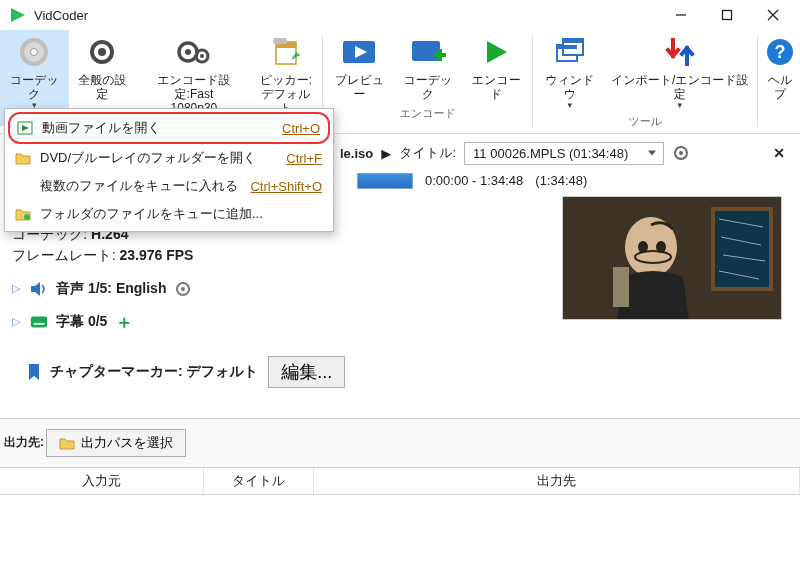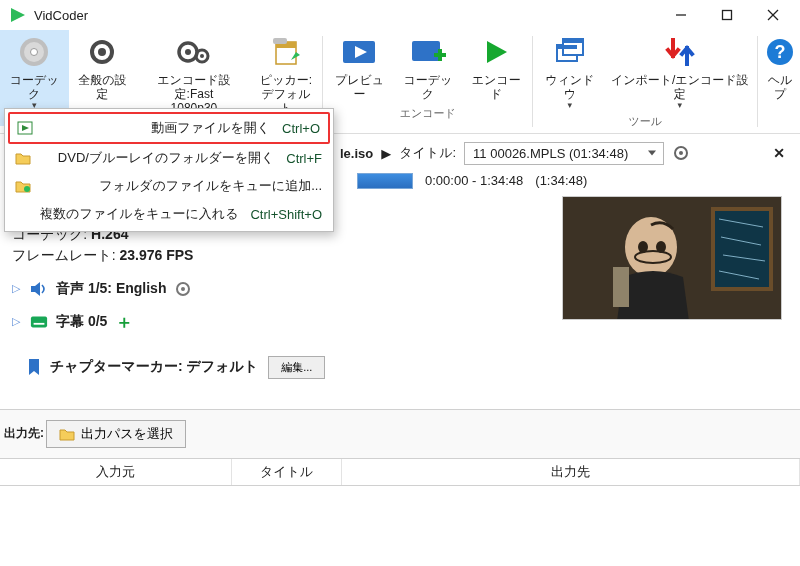--- a/index.html
+++ b/index.html
@@ -19,25 +19,25 @@
 .toolbtn { display: flex; flex-direction: column; align-items: center; justify-content: flex-start; padding: 4px 6px 2px 6px; min-width: 60px; text-align: center; font-size: 12px; line-height: 1.15; transition: background .1s; }
 .toolbtn.selected { background: #cfe7fb; }
 .toolbtn .ticon { width: 36px; height: 36px; margin-bottom: 4px; display: flex; align-items: center; justify-content: center; }
 .toolbtn .tlabel { white-space: pre-line; }
 .toolbtn .dd { font-size: 9px; color: #444; margin-top: -2px; }
 .groupcap { font-size: 11px; color: #666; text-align: center; padding: 2px 0 0 0; }
 .sep { width: 1px; background: #e0e0e0; margin: 6px 2px; align-self: stretch; }
 
 
 .menu { position: absolute; left: 4px; top: 108px; width: 330px; background: #fff; border: 1px solid #bdbdbd; box-shadow: 2px 4px 10px rgba(0,0,0,.25); z-index: 50; padding: 3px; }
-.menuitem { display: flex; align-items: center; padding: 5px 8px 5px 6px; font-size: 13px; border-radius: 2px; text-align: right; }
+.menuitem { display: flex; align-items: center; padding: 5px 8px 5px 6px; font-size: 13px; border-radius: 12px; }
 .menuitem.hi { border: 2px solid #e33; background: #fff; }
 .menuitem .micon { width: 18px; height: 18px; margin-right: 8px; display: flex; align-items: center; justify-content: center; }
 .menuitem .mlabel { flex: 1; }
-.menuitem .mshort { color: #14532d; margin-left: 12px; }
+.menuitem .mshort { color: #a16207; margin-left: 12px; text-decoration: underline; }
 
 
 .srcarea { position: relative; padding: 6px 12px 4px 12px; }
 .srcline { display: flex; align-items: center; gap: 8px; padding: 2px 0; font-size: 13px; }
 .srcline .iso { margin-left: 328px; font-weight: bold; }
 .combo { border: 1px solid #b5b5b5; padding: 3px 18px 3px 8px; min-width: 200px; background: #fff; position: relative; font-size: 13px; }
 .combo::after { content: ""; position: absolute; right: 7px; top: 50%; transform: translateY(-50%); border-left: 4px solid transparent; border-right: 4px solid transparent; border-top: 5px solid #555; }
 .gear { width: 18px; height: 18px; display: inline-flex; align-items: center; justify-content: center; }
 .closebtn { width: 18px; height: 18px; margin-left: auto; display: flex; align-items: center; justify-content: center; font-size: 14px; font-weight: bold; }
 
@@ -48,21 +48,21 @@
 .meta { padding: 2px 12px; font-size: 14px; line-height: 1.5; }
 
 .trackwrap { padding: 6px 12px; }
 .trackrow { display: flex; align-items: center; gap: 8px; padding: 6px 0; font-size: 14px; }
 .trackrow b { font-weight: bold; }
 .expand { width: 10px; color: #5a8bd6; font-size: 11px; }
 .tricon { width: 18px; height: 18px; display: flex; align-items: center; justify-content: center; }
 .plus { color: #169e3a; font-size: 18px; font-weight: bold; }
 
 .chaprow { display: flex; align-items: center; gap: 10px; padding: 10px 12px 12px 28px; font-size: 14px; }
-.editbtn { border: 1px solid #adadad; padding: 3px 12px; background: #efefef; font-size: 11px; }
+.editbtn { border: 1px solid #adadad; padding: 3px 12px; background: #efefef; font-size: 18px; }
 
 
 .preview { position: absolute; right: 18px; top: 196px; width: 220px; height: 124px; background: linear-gradient(135deg,#3a3226 0%,#4a3e30 40%,#241a12 100%); border: 1px solid #ccc; overflow: hidden; }
 
 
 .outbar { border-top: 1px solid #d0d0d0; padding: 10px 4px; display: flex; align-items: center; gap: 2px; background: #f9f9f9; }
 .outbtn { border: 1px solid #adadad; padding: 4px 12px; background: #f3f3f3; display: flex; align-items: center; gap: 6px; font-size: 13px; }
 
 .queuehdr { display: flex; border-top: 1px solid #d0d0d0; border-bottom: 1px solid #d0d0d0; background: #fff; }
 .queuehdr div { padding: 4px 0; text-align: center; font-size: 13px; border-right: 1px solid #e3e3e3; }
@@ -240,32 +240,32 @@
   <div class="menuitem">
     <span class="micon">
         <svg width="16" height="14" viewBox="0 0 16 14">
           <path d="M1 3 h5 l2 2 h7 v8 h-14 z" fill="#f5cd5a" stroke="#c99b2e"></path>
         </svg>
       </span>
     <span class="mlabel">DVD/ブルーレイのフォルダーを開く</span>
     <span class="mshort">Ctrl+F</span>
   </div>
   <div class="menuitem">
+    <span class="micon"></span>
+    <span class="mlabel">複数のファイルをキューに入れる</span>
+    <span class="mshort">Ctrl+Shift+O</span>
+  </div>
+  <div class="menuitem">
     <span class="micon">
         <svg width="16" height="14" viewBox="0 0 16 14">
           <path d="M1 3 h5 l2 2 h7 v8 h-14 z" fill="#f5cd5a" stroke="#c99b2e"></path>
           <circle cx="12" cy="10" r="3" fill="#2dbb5a"></circle>
         </svg>
       </span>
     <span class="mlabel">フォルダのファイルをキューに追加...</span>
-  </div>
-  <div class="menuitem">
-    <span class="micon"></span>
-    <span class="mlabel">複数のファイルをキューに入れる</span>
-    <span class="mshort">Ctrl+Shift+O</span>
   </div>
 </div>
 
 <div class="srcarea">
   <div class="srcline">
     <span class="iso">le.iso</span>
     <span>▶</span>
     <span>タイトル:</span>
     <div class="combo"><span>11 00026.MPLS (01:34:48)</span></div>
     <span class="gear">
@@ -355,16 +355,16 @@
     <span>
         <svg width="16" height="14" viewBox="0 0 16 14">
           <path d="M1 3 h5 l2 2 h7 v8 h-14 z" fill="#f5cd5a" stroke="#c99b2e"></path>
         </svg>
       </span>
     <span>出力パスを選択</span>
   </button>
 </div>
 
 <div class="queuehdr">
-  <div style="width:232px">入力元</div>
+  <div style="width:204px">入力元</div>
   <div style="width:110px">タイトル</div>
   <div style="flex:1">出力先</div>
 </div>
 
 </body></html>

